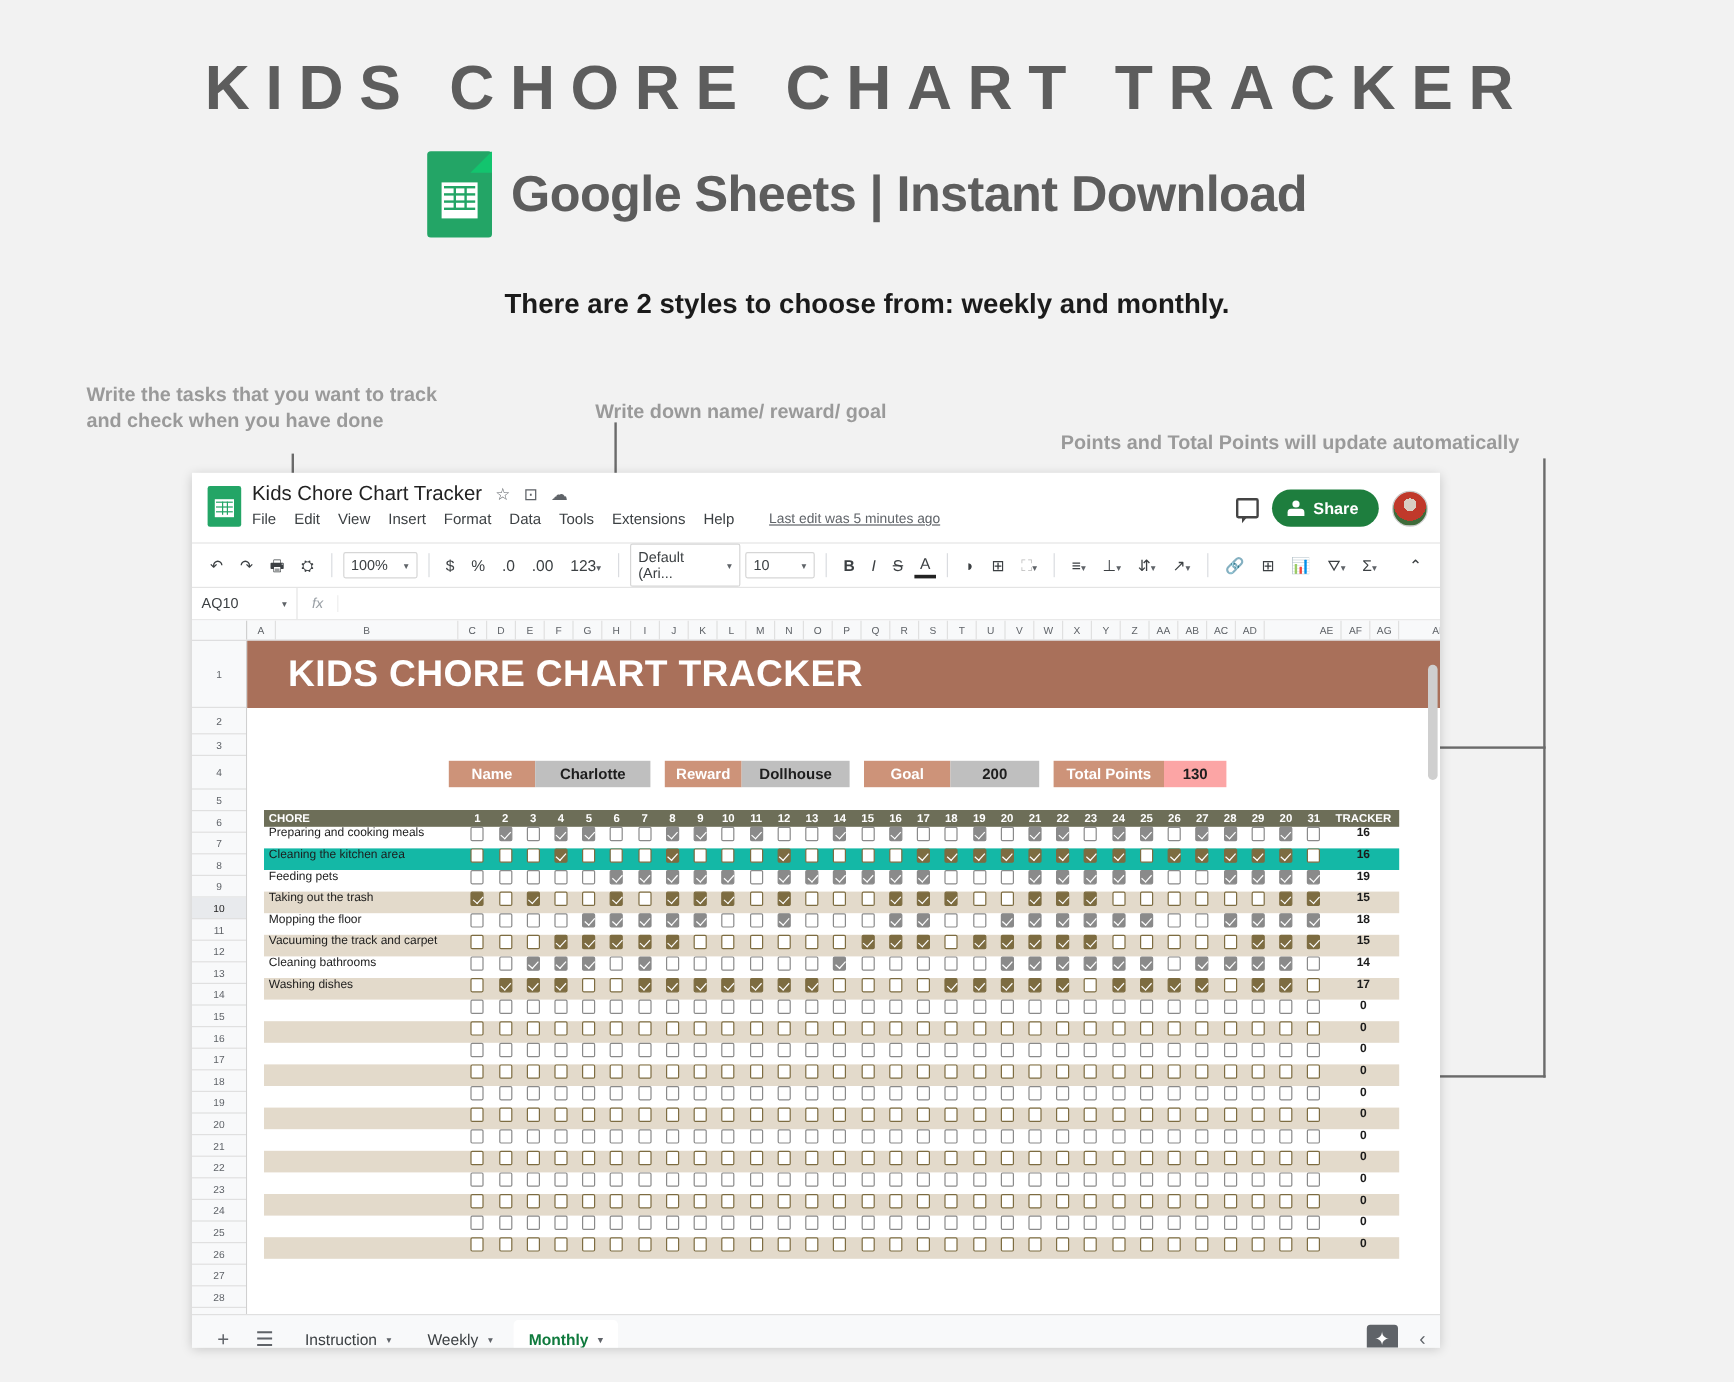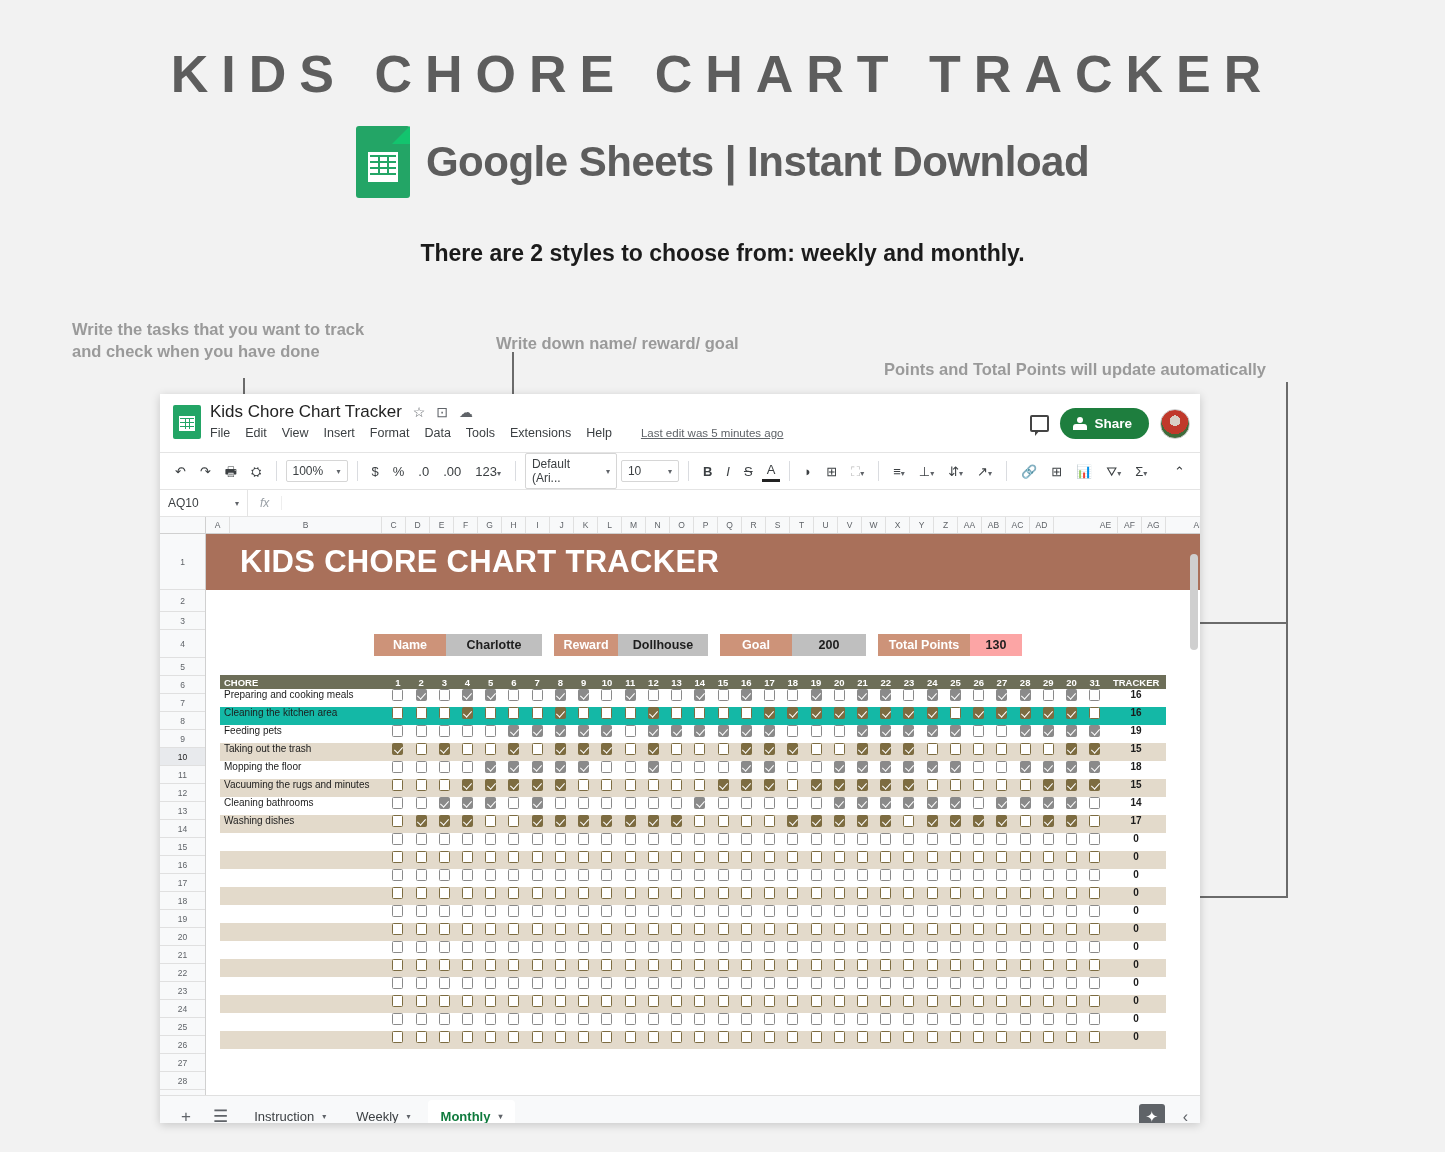--- a/index.html
+++ b/index.html
@@ -952,21 +952,21 @@
                   </div>
                   <div class="td-day">
                     <div class="cb on"></div>
                   </div>
                   <div class="td-day">
                     <div class="cb on"></div>
                   </div>
                   <div class="td-pts">18</div>
                 </div>
                 <div class="trow alt" style="background: rgb(227, 218, 203);">
-                  <div class="td-chore">Vacuuming the rugs and minutes</div>
+                  <div class="td-chore">Vacuuming the track and carpet</div>
                   <div class="td-day">
                     <div class="cb"></div>
                   </div>
                   <div class="td-day">
                     <div class="cb"></div>
                   </div>
                   <div class="td-day">
                     <div class="cb"></div>
                   </div>
                   <div class="td-day">

